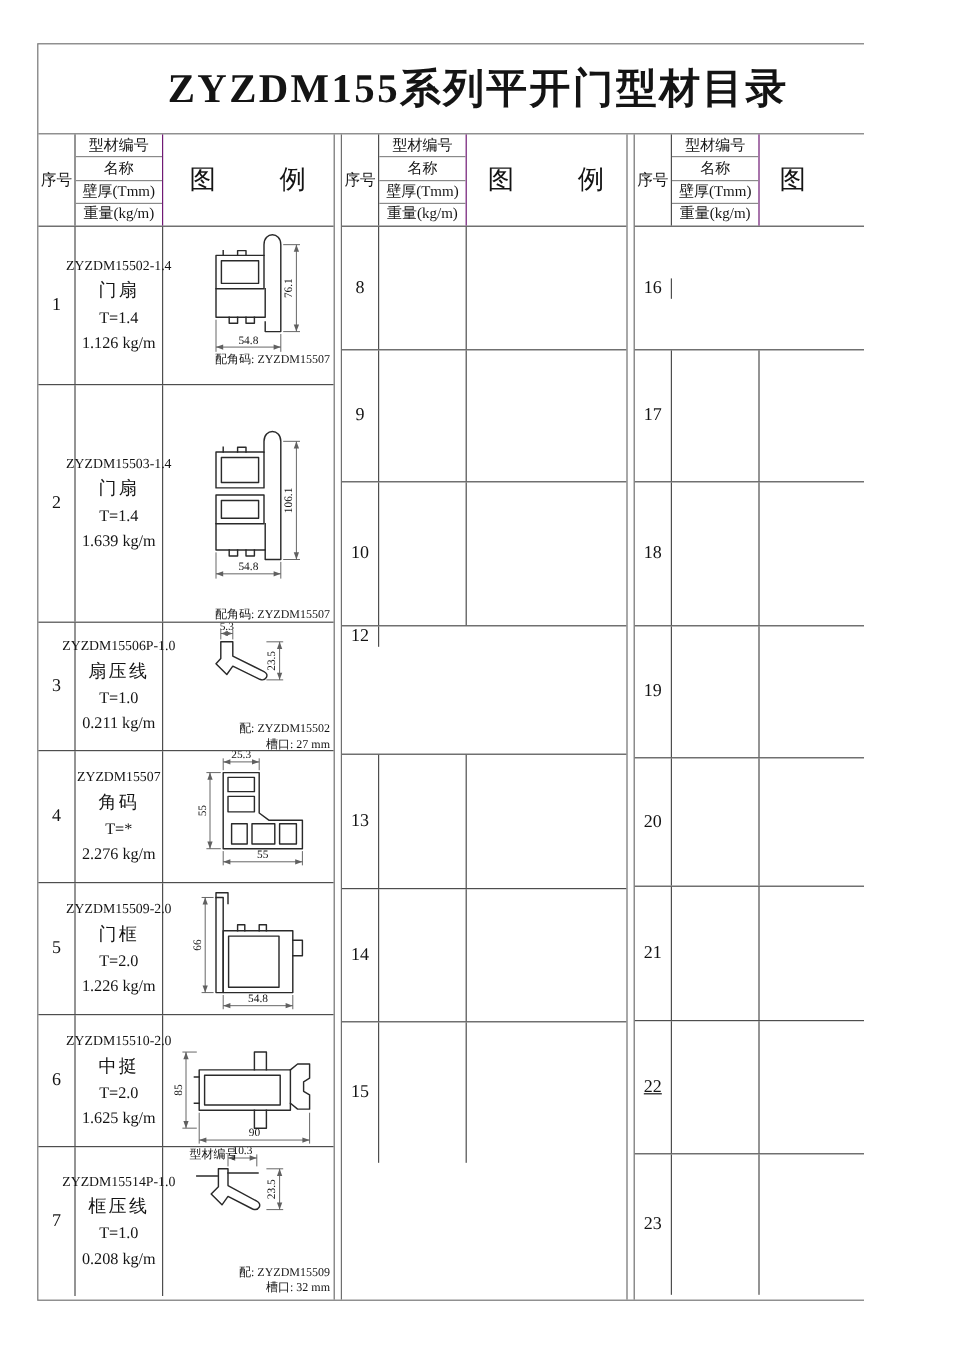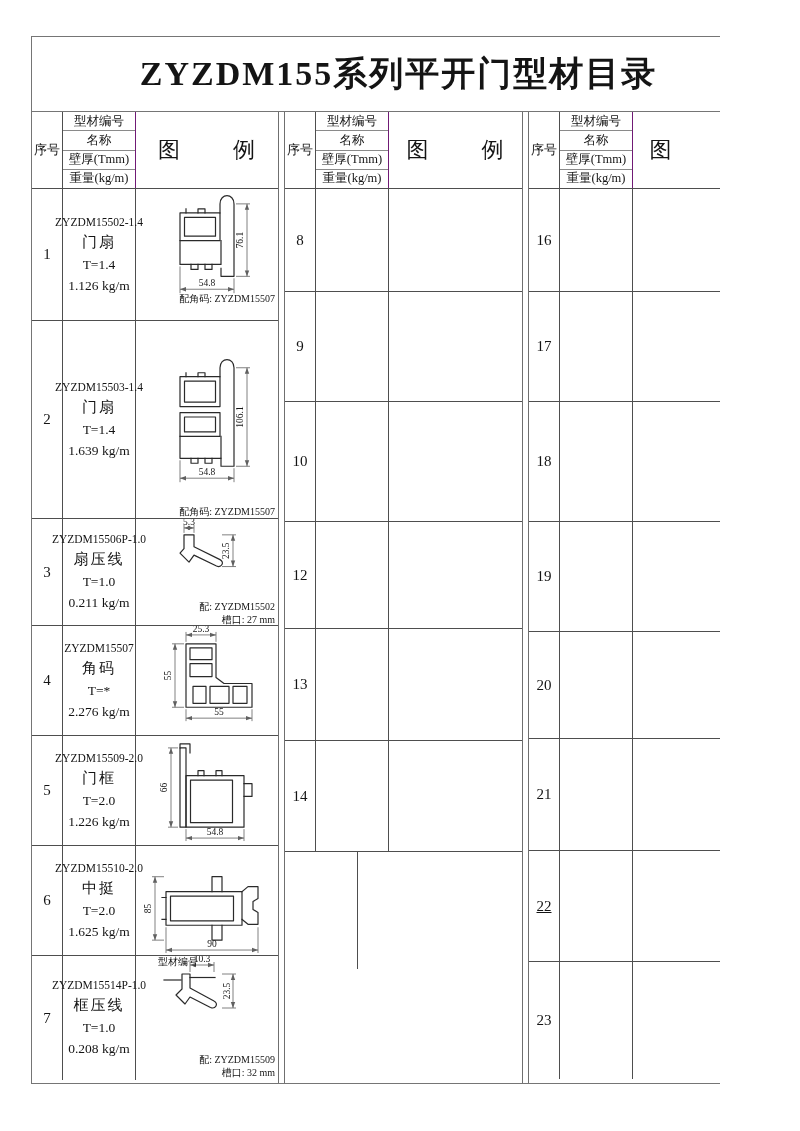--- a/index.html
+++ b/index.html
@@ -309,57 +309,58 @@
             <div class="row" style="height: 110px;">
               <div class="cseq">9</div>
               <div class="cinfo"></div>
               <div class="clegend"></div>
             </div>
             <div class="row" style="height: 120px;">
               <div class="cseq">10</div>
               <div class="cinfo"></div>
               <div class="clegend"></div>
             </div>
-            <div class="row" style="height: 107px;">
+            <div class="row" style="height: 107px; flex-direction: column;">
               <div class="cseq">12</div>
               <div class="cinfo"></div>
               <div class="clegend"></div>
             </div>
             <div class="row" style="height: 112px;">
               <div class="cseq">13</div>
               <div class="cinfo"></div>
               <div class="clegend"></div>
             </div>
             <div class="row" style="height: 111px;">
               <div class="cseq">14</div>
               <div class="cinfo"></div>
               <div class="clegend"></div>
             </div>
             <div class="row" style="height: 117px;">
+              <div class="cseq">15</div>
               <div class="cinfo"></div>
               <div class="clegend"></div>
             </div>
           </div>
       </div>
 
       <div class="sep"></div>
 
       <div class="group g3">
         <div class="ghead">
           <div class="hseq">序号</div>
           <div class="hinfo">
             <div>型材编号</div>
             <div>名称</div>
             <div>壁厚(Tmm)</div>
             <div>重量(kg/m)</div>
           </div>
           <div class="hlegend">图        例</div>
         </div>
         <div class="gbody">
-            <div class="row" style="height: 103px;">
+            <div class="row" style="height: 103px; align-items: center;">
               <div class="cseq">16</div>
               <div class="cinfo"></div>
               <div class="clegend"></div>
             </div>
             <div class="row" style="height: 110px;">
               <div class="cseq">17</div>
               <div class="cinfo"></div>
               <div class="clegend"></div>
             </div>
             <div class="row" style="height: 120px;">

